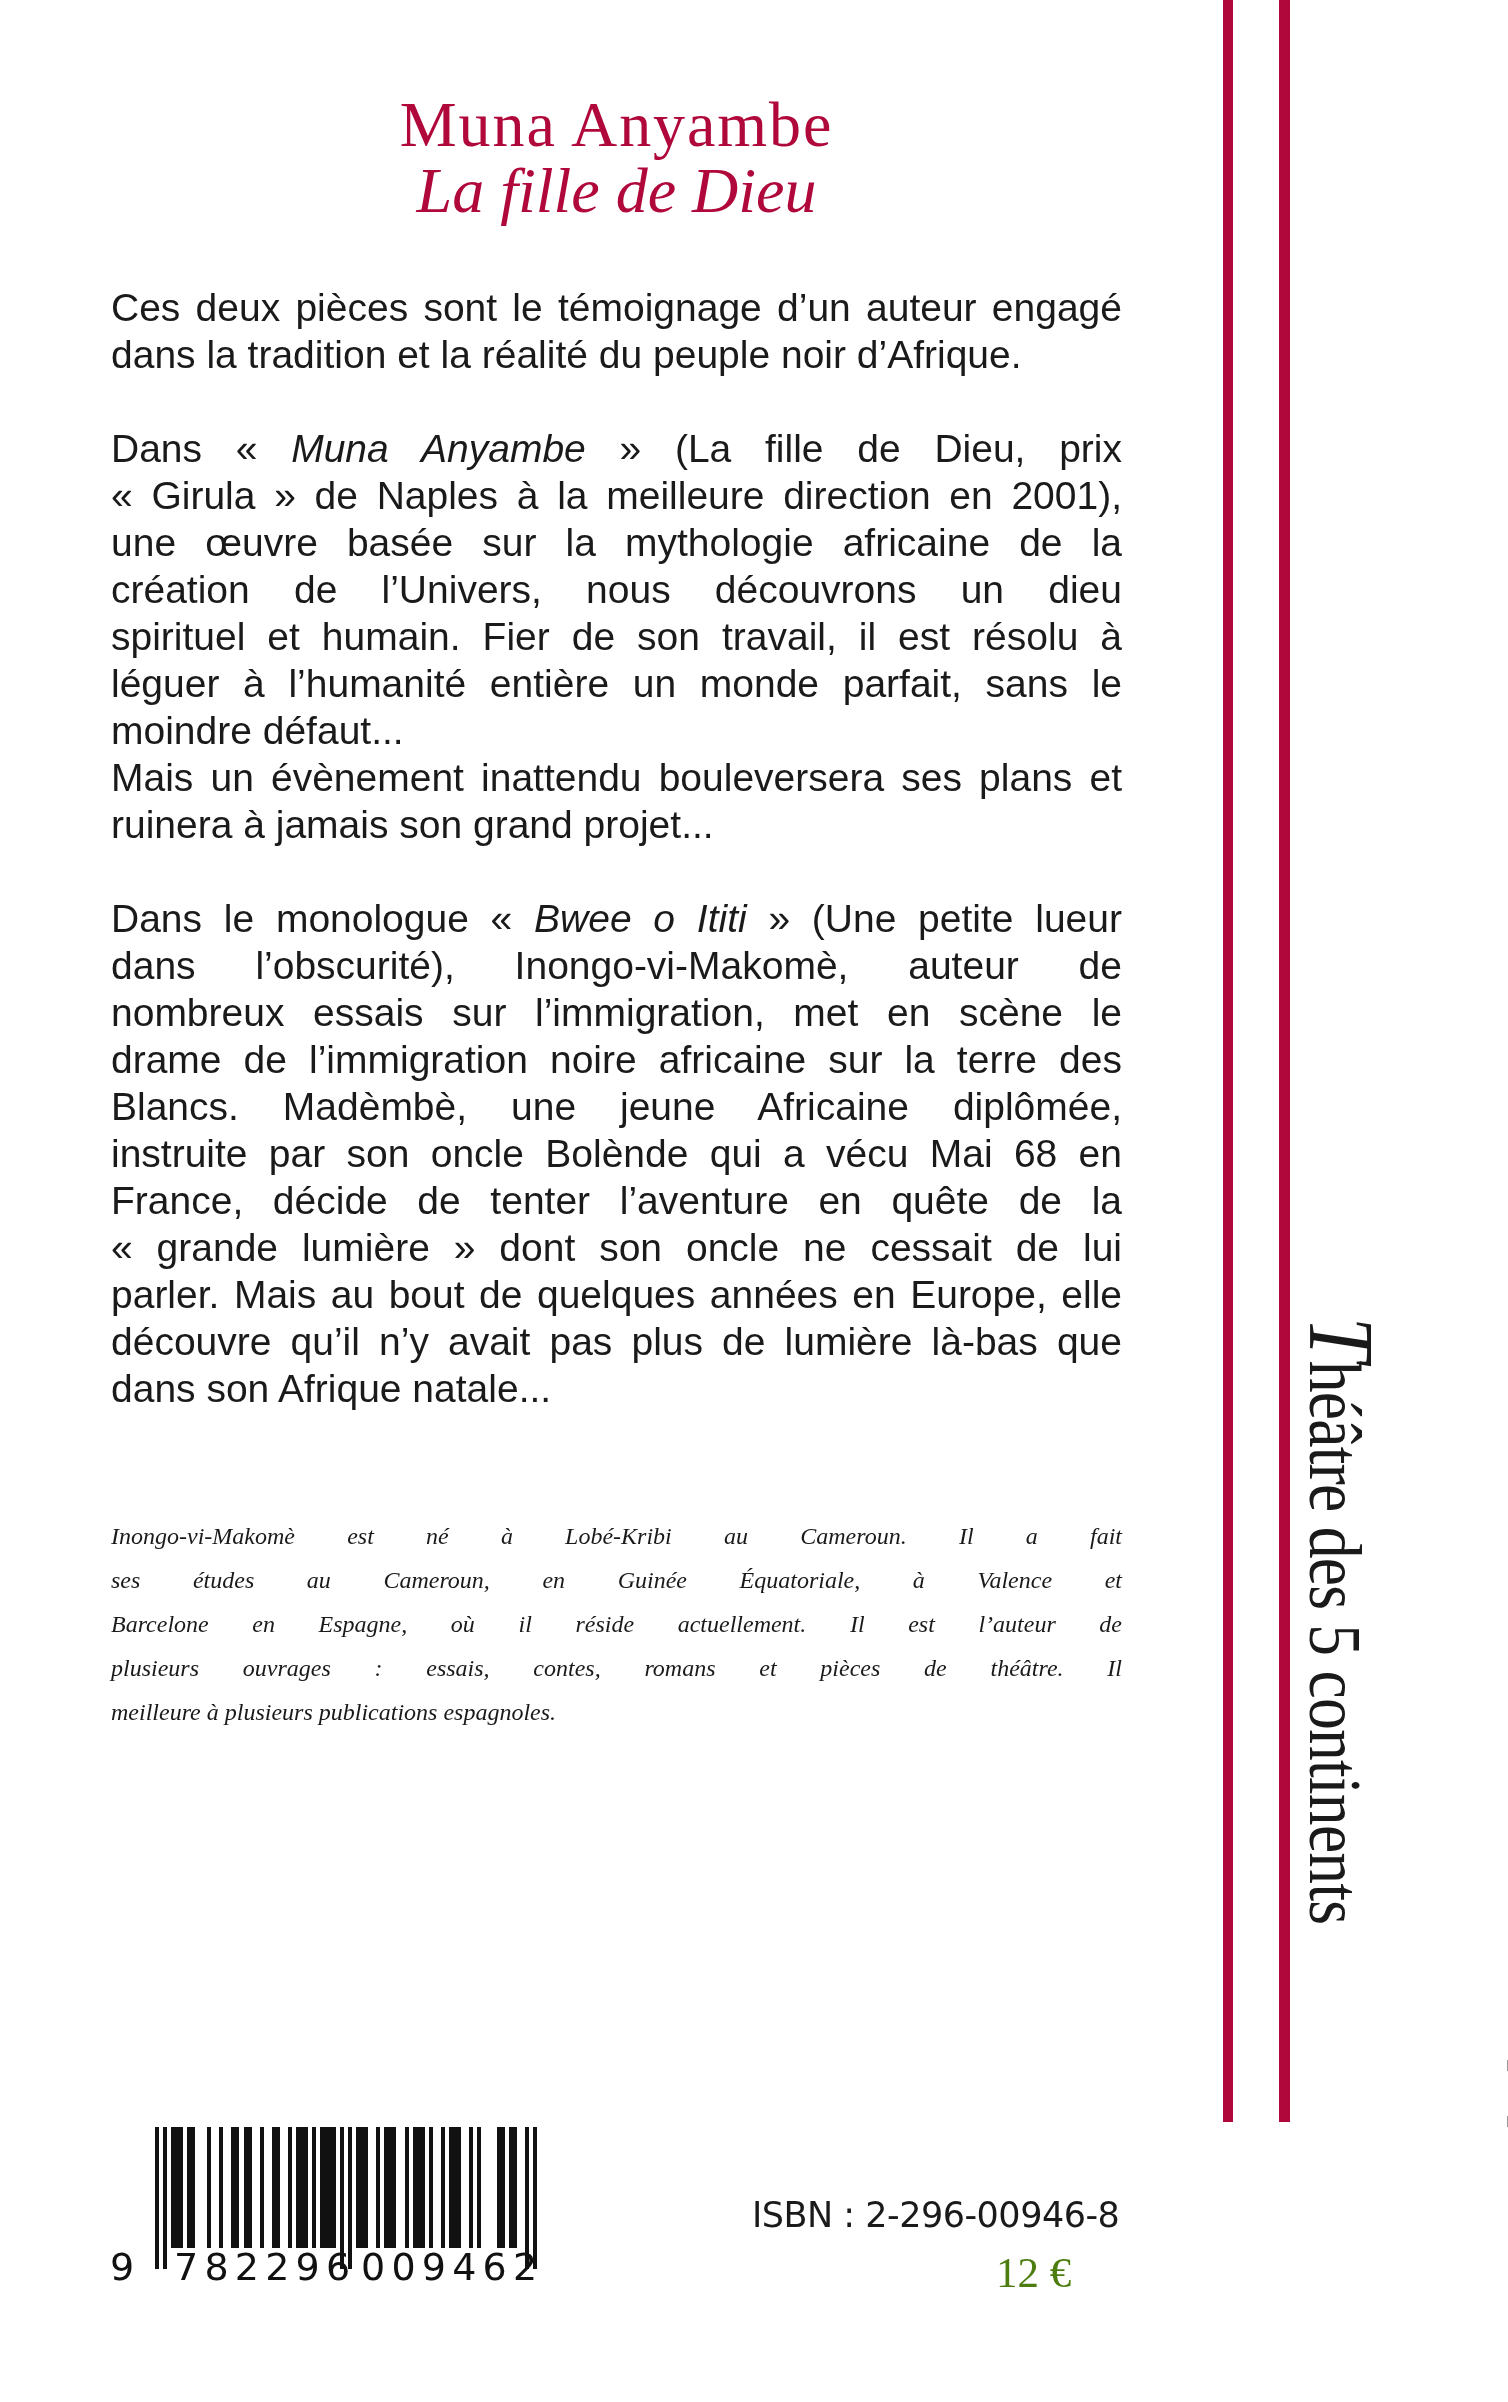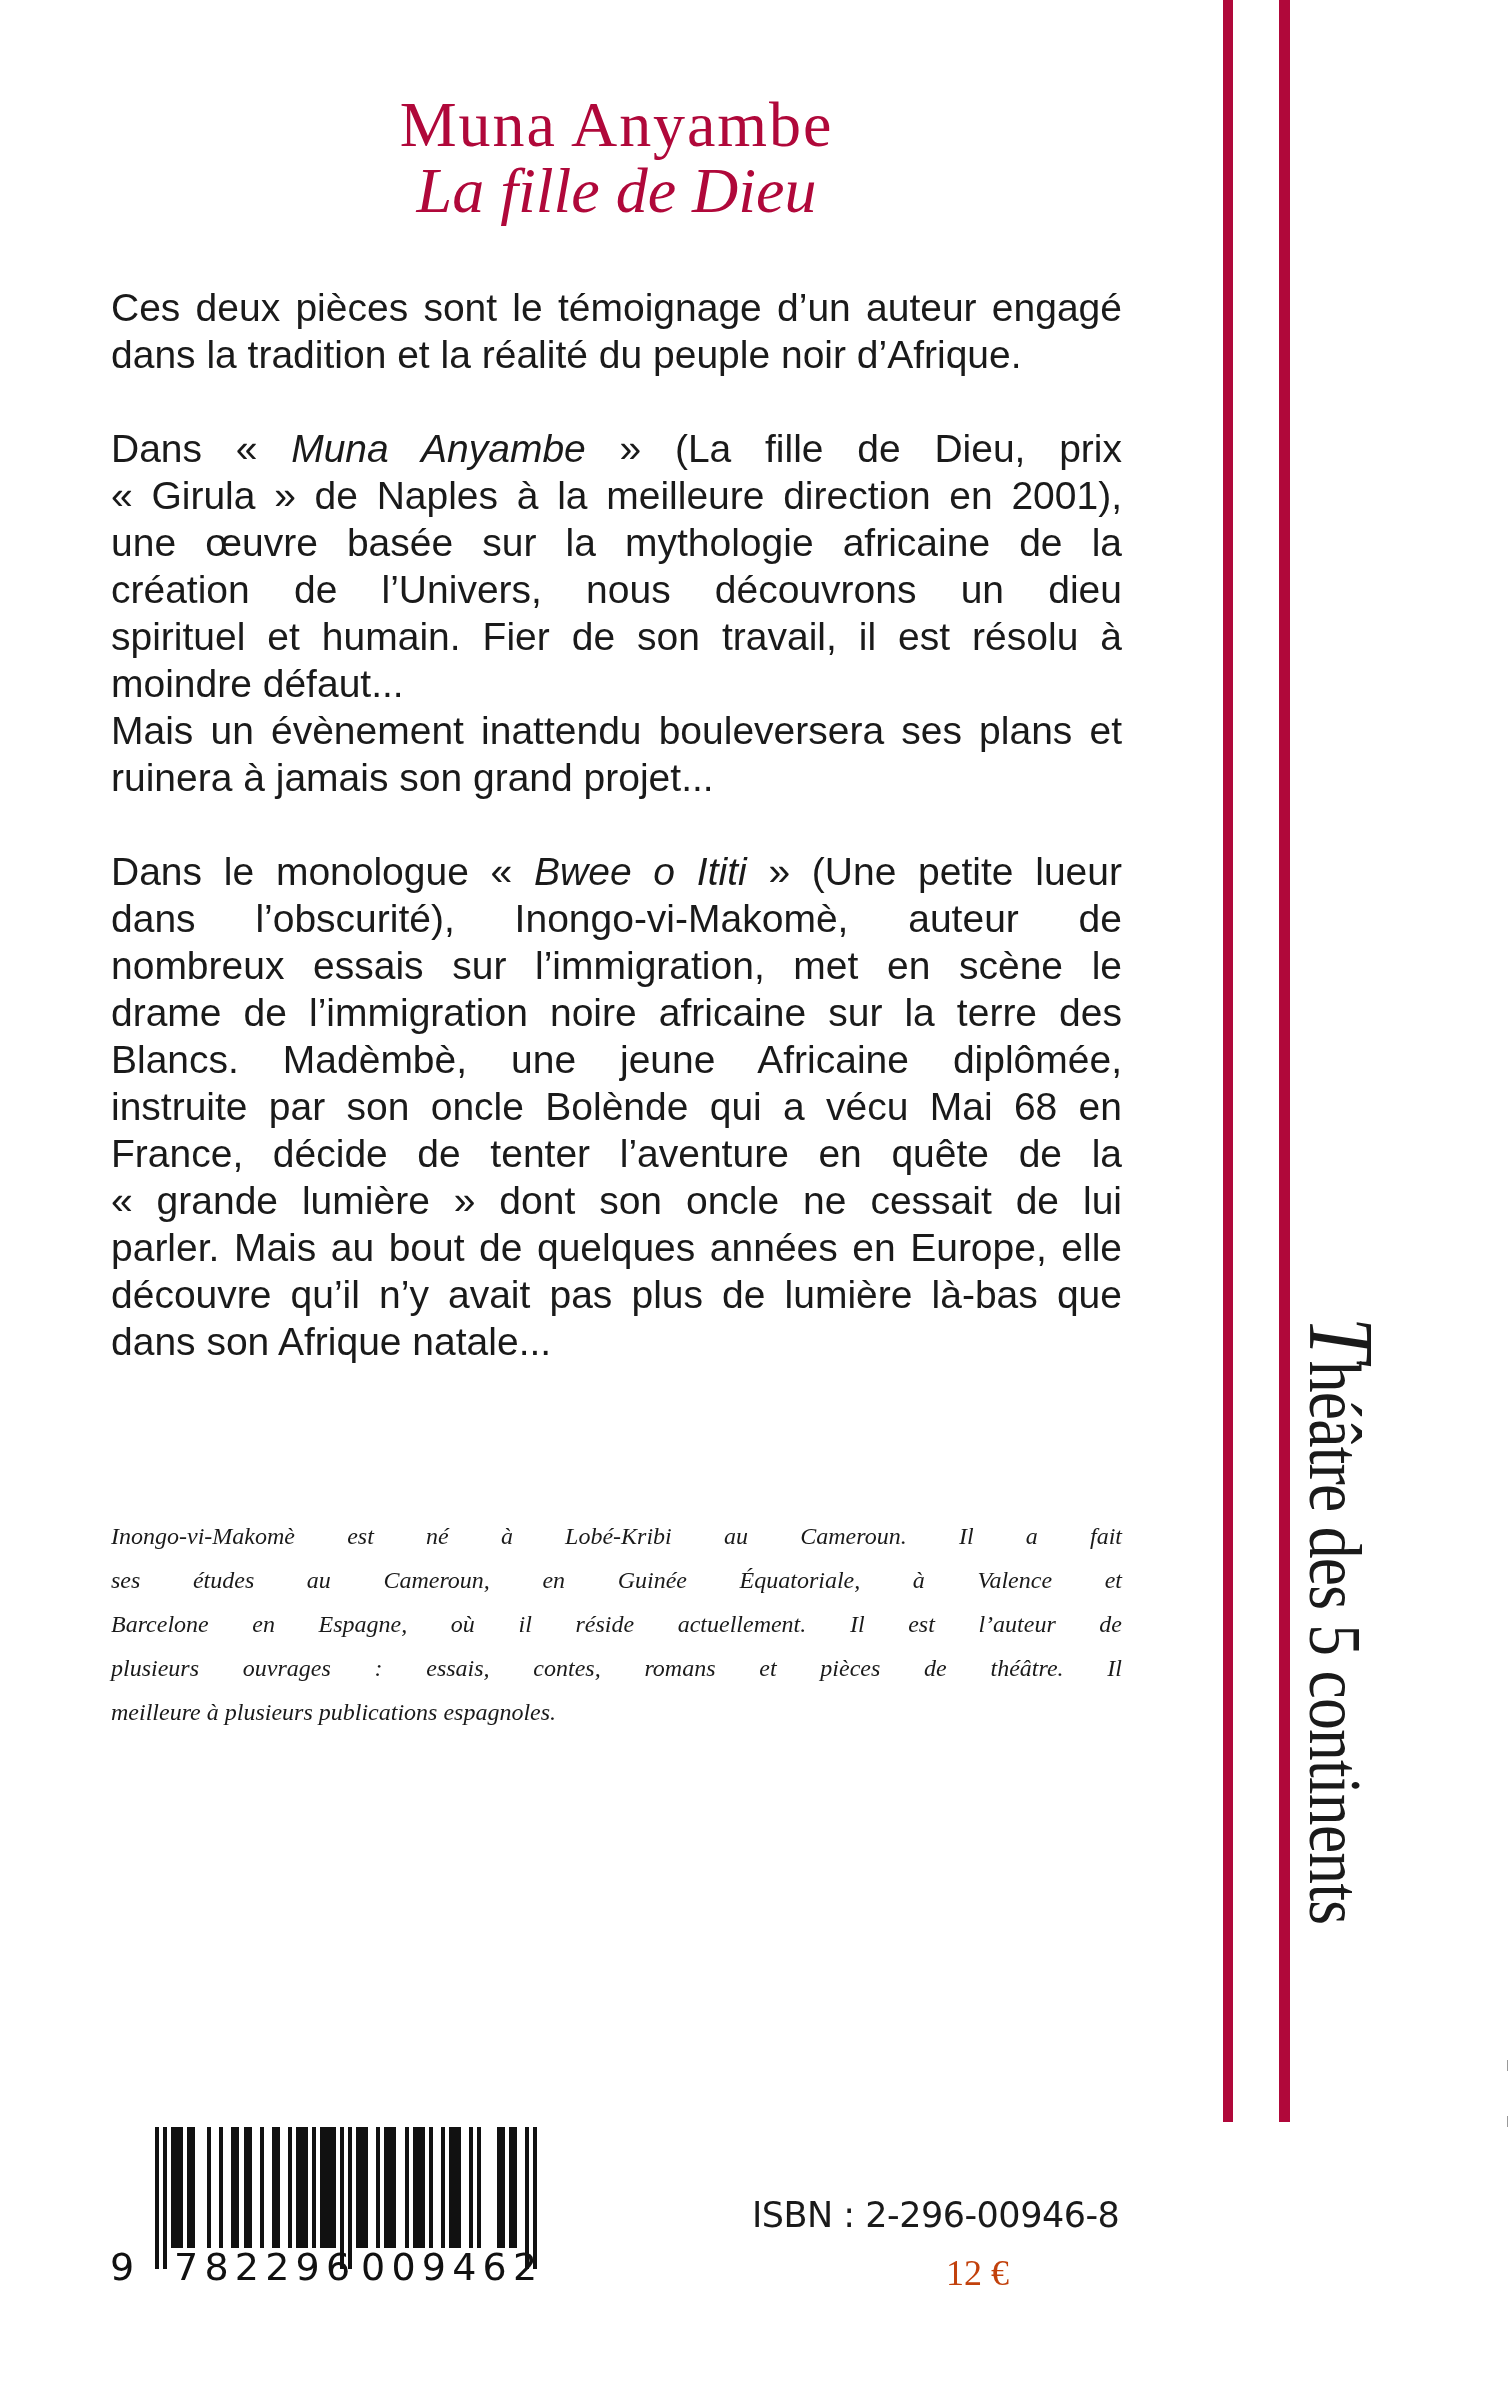--- a/index.html
+++ b/index.html
@@ -39,42 +39,43 @@
   .barcode { position:absolute; left:110px; top:2127px; width:435px; height:166px; }
   .bars { position:absolute; left:45px; top:0; width:382px; height:142px; }
   .bars .b { position:absolute; top:0; background:#111; }
   .bc-digit { position:absolute; font-family:"DejaVu Sans", sans-serif; font-size:38px; line-height:38px; color:#111; }
   .bc-first { left:0; top:121px; }
   .bc-left { left:64px; top:121px; letter-spacing:6.2px; }
   .bc-right { left:251px; top:121px; letter-spacing:6.2px; }
 
   .isbn { position:absolute; left:752px; top:2194px; width:369px; text-align:left;
           font-family:"DejaVu Sans", sans-serif; font-weight:normal; font-size:35px; line-height:42px; color:#1a1a1a; letter-spacing:-0.5px; }
-  .price { position:absolute; left:946px; top:2254px; width:175px; text-align:left;
-           font-family:"Liberation Serif", "DejaVu Serif", serif; font-size:36px; line-height:38px; color:#c2410c; }
+  .price { position:absolute; left:946px; top:2254px; width:175px; text-align:center;
+           font-family:"Liberation Serif", "DejaVu Serif", serif; font-size:43px; line-height:38px; color:#4d7c0f; }
 </style>
 </head>
 <body>
 
 <div class="title-block">
   <span class="title-main">Muna Anyambe</span>
   <span class="title-sub">La fille de Dieu</span>
 </div>
 
 <div class="body-col" id="body-col">
     <div class="para">
       <span class="line"><span>Ces deux pièces sont le témoignage d’un auteur engagé</span></span>
       <span class="line last"><span>dans la tradition et la réalité du peuple noir d’Afrique.</span></span>
     </div>
     <div class="para">
       <span class="line"><span>Dans « </span><em>Muna Anyambe</em><span> » (La fille de Dieu, prix</span></span>
       <span class="line"><span>« Girula » de Naples à la meilleure direction en 2001),</span></span>
       <span class="line"><span>une œuvre basée sur la mythologie africaine de la</span></span>
       <span class="line"><span>création de l’Univers, nous découvrons un dieu</span></span>
       <span class="line"><span>spirituel et humain. Fier de son travail, il est résolu à</span></span>
+      <span class="line"><span>léguer à l’humanité entière un monde parfait, sans le</span></span>
       <span class="line last"><span>moindre défaut...</span><span></span></span>
       <span class="line"><span>Mais un évènement inattendu bouleversera ses plans et</span></span>
       <span class="line last"><span>ruinera à jamais son grand projet...</span></span>
     </div>
     <div class="para">
       <span class="line"><span>Dans le monologue « </span><em>Bwee o Ititi</em><span> » (Une petite lueur</span></span>
       <span class="line"><span>dans l’obscurité), Inongo-vi-Makomè, auteur de</span></span>
       <span class="line"><span>nombreux essais sur l’immigration, met en scène le</span></span>
       <span class="line"><span>drame de l’immigration noire africaine sur la terre des</span></span>
       <span class="line"><span>Blancs. Madèmbè, une jeune Africaine diplômée,</span></span>

